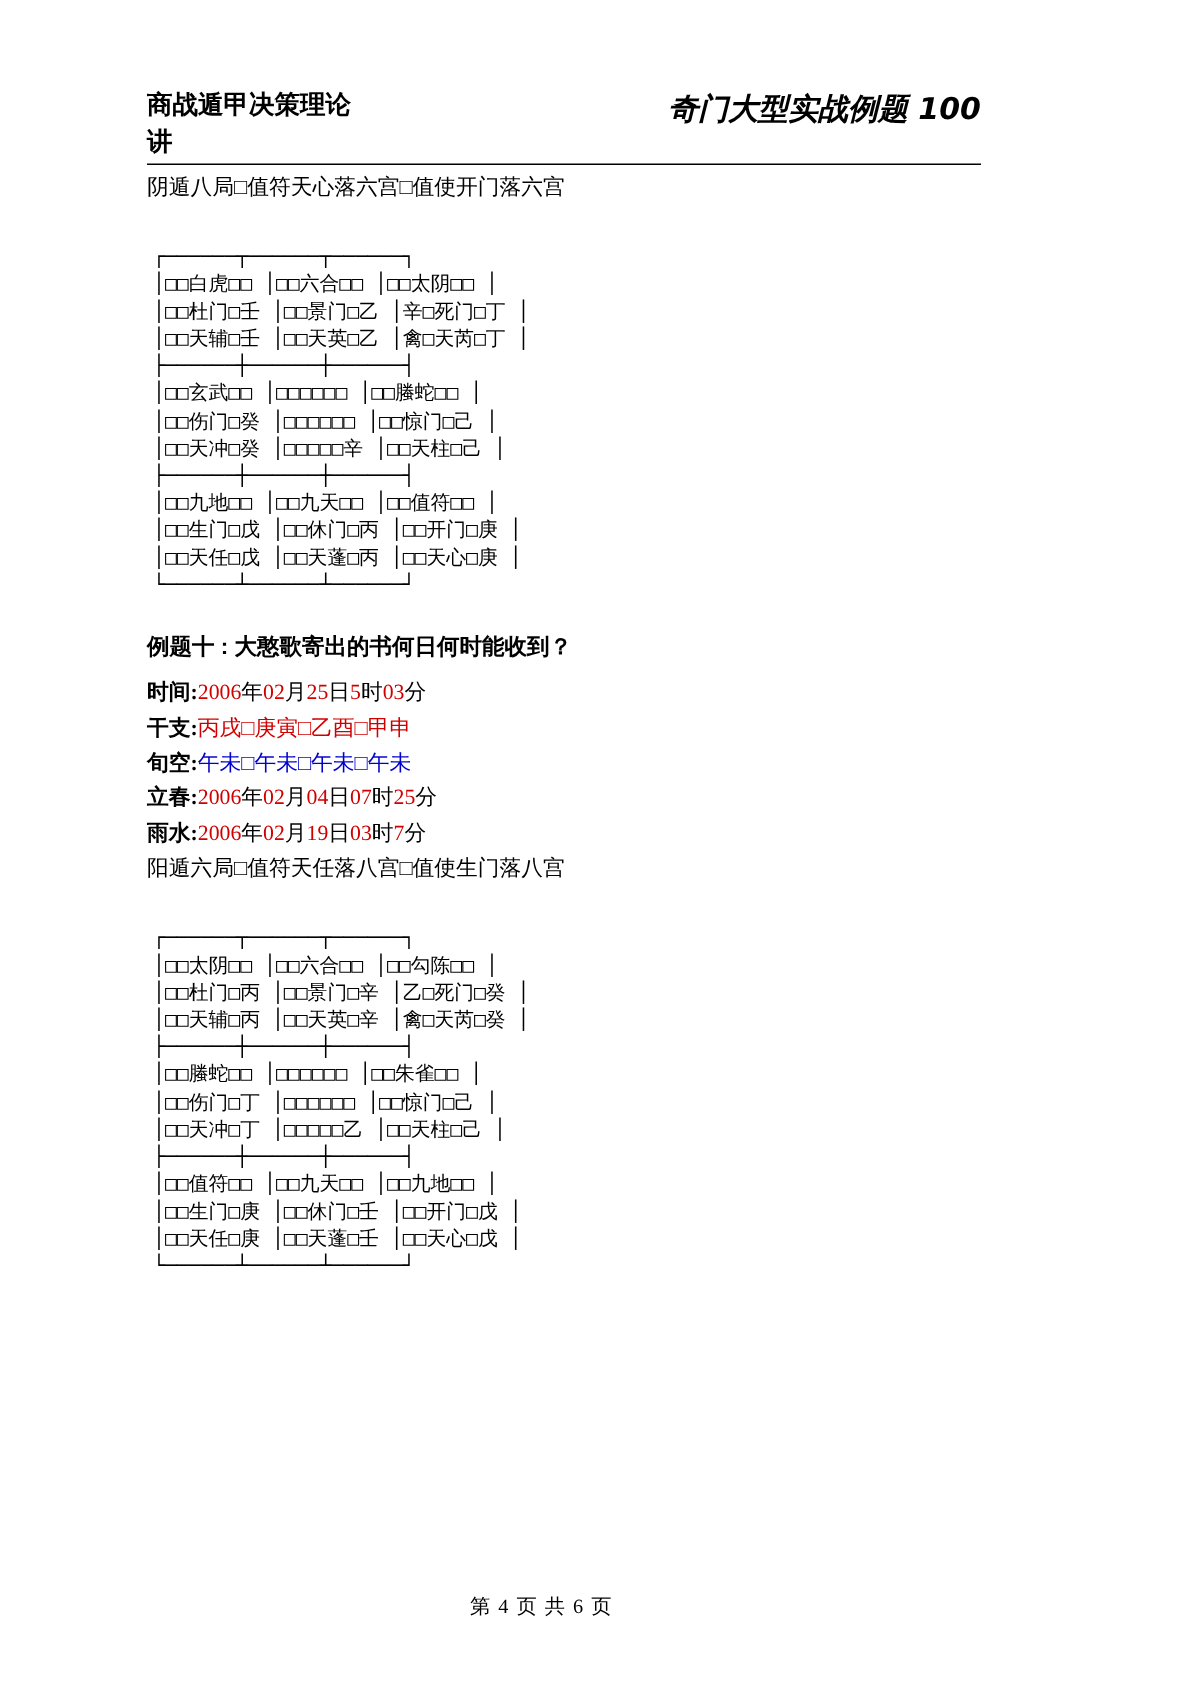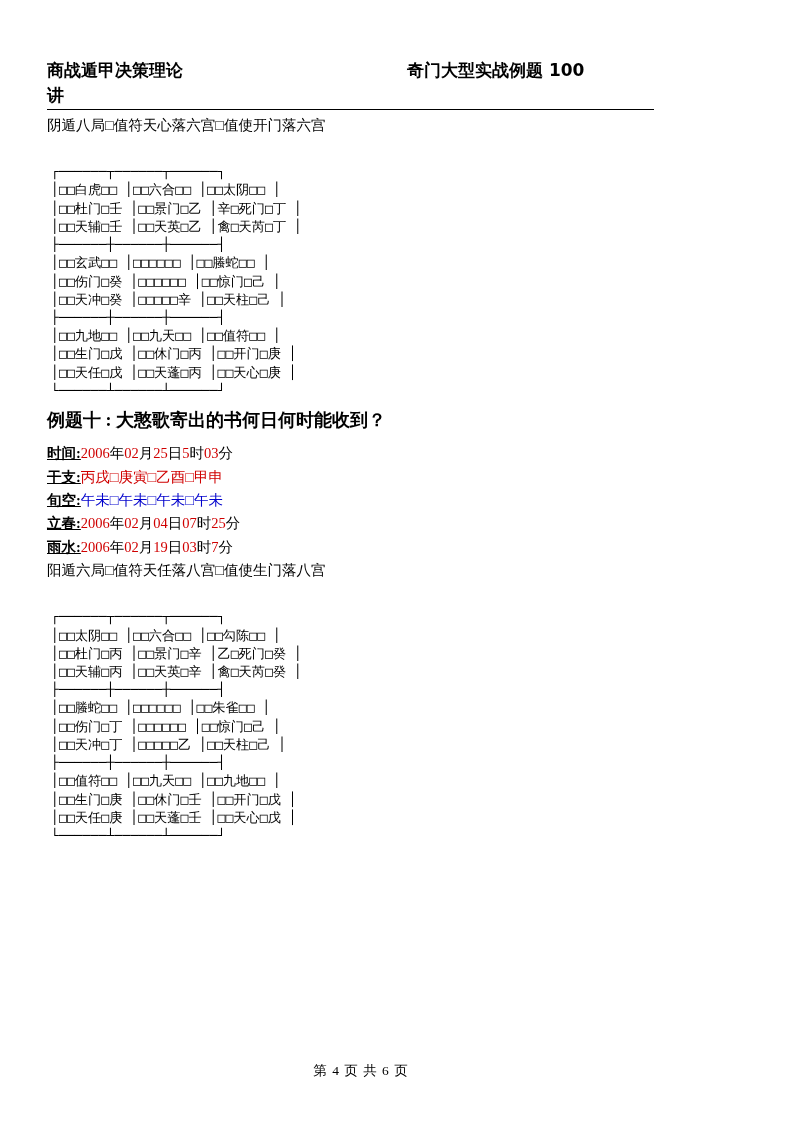--- a/index.html
+++ b/index.html
@@ -12,43 +12,44 @@
     height: 1122px;
     font-family: "Liberation Serif", "DejaVu Serif", serif;
     color: #000000;
     position: relative;
   }
   .page {
     position: relative;
     width: 734px;
     height: 1122px;
     box-sizing: border-box;
-    padding: 58px 80px 40px 47px;
+    padding: 58px 80px 40px 98px;
   }
   
   .header {
     display: flex;
     align-items: flex-start;
     font-size: 17px;
     font-weight: bold;
     line-height: 1.45;
   }
   .header-left {
     width: 300px;
     font-family: "DejaVu Sans", "Liberation Sans", sans-serif;
     font-weight: bold;
     font-size: 17px;
   }
   .header-right {
     flex: 1;
     font-family: "DejaVu Sans", "Liberation Sans", sans-serif;
     font-weight: bold;
-    font-size: 17px;
+    font-size: 20px;
     padding-left: 60px;
     white-space: nowrap;
+    font-style: italic;
   }
   .header-rule {
     border-bottom: 1px solid #000;
     margin-top: 2px;
     margin-bottom: 4px;
   }
   
   .line {
     font-size: 14.5px;
     line-height: 1.58;
@@ -69,32 +70,32 @@
     font-size: 13.2px;
     line-height: 1.38;
     white-space: pre;
     margin: 26px 0 0 0;
     padding-left: 4px;
     letter-spacing: 0px;
   }
 
   
   .prob-title {
-    font-family: Liberation Serif, serif;
+    font-family: Liberation Sans, sans-serif;
     font-weight: bold;
-    font-size: 18px;
-    margin: 8px 0 10px 0;
+    font-size: 15px;
+    margin: 22px 0 10px 0;
     white-space: nowrap;
   }
   .info-line {
     font-size: 14.5px;
     line-height: 1.62;
     white-space: nowrap;
   }
-  .info-line .lbl { font-weight: bold; text-decoration: underline; }
+  .info-line .lbl { font-weight: bold; }
 
   
   .footer {
     position: absolute;
     left: 0;
     right: 12px;
     bottom: 42px;
     text-align: center;
     font-size: 13.5px;
     letter-spacing: 1px;

